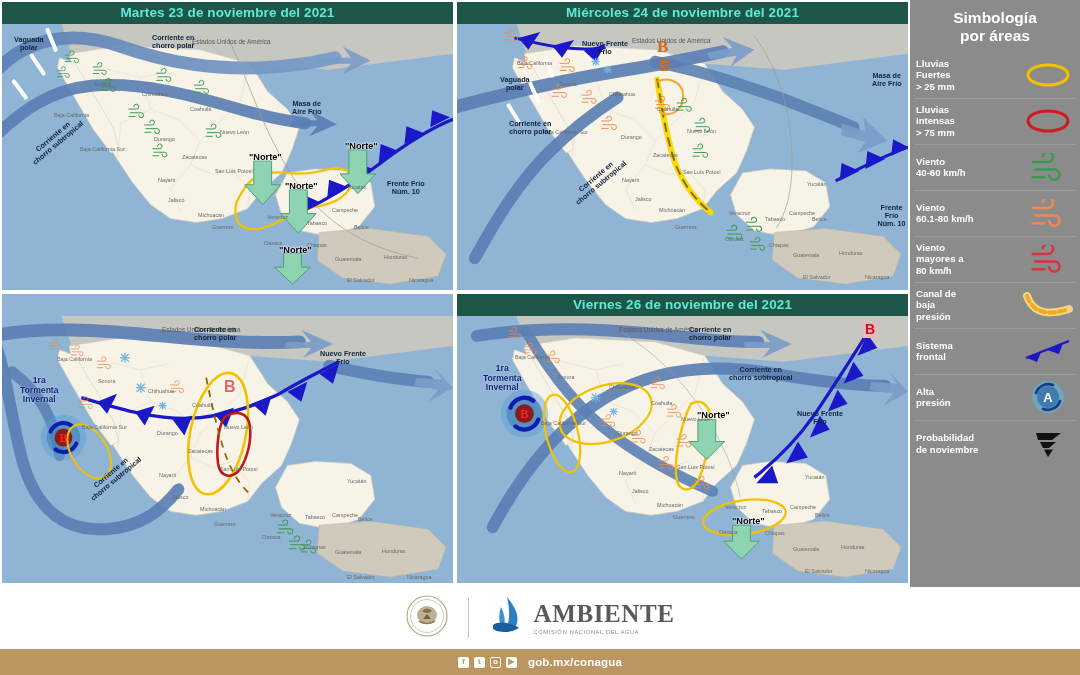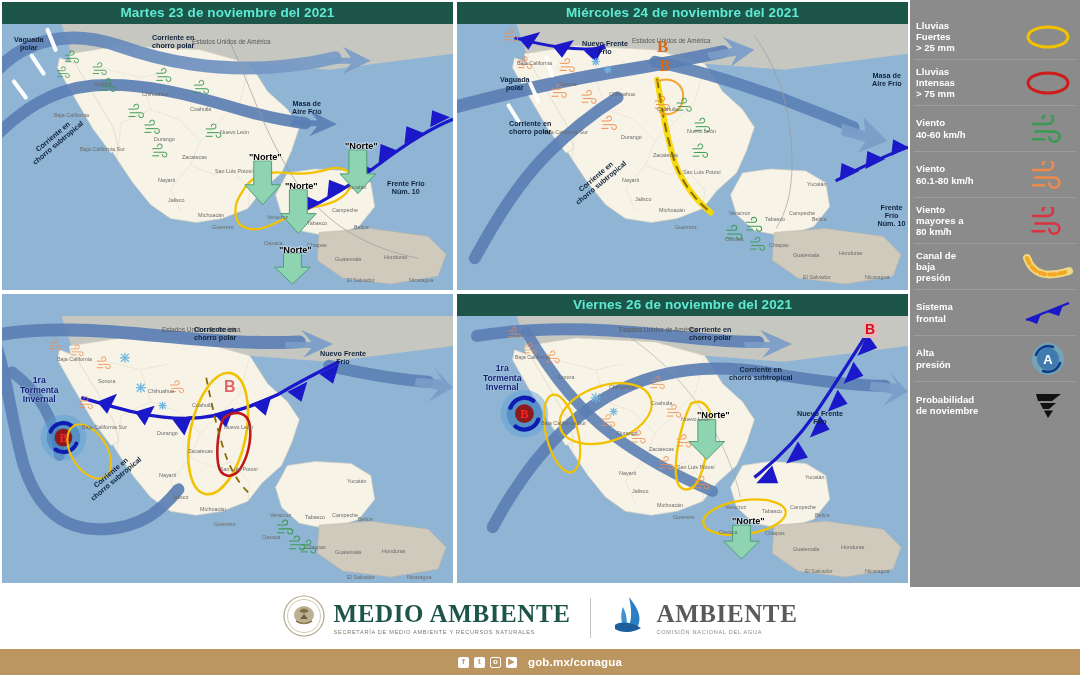--- a/index.html
+++ b/index.html
@@ -892,20 +892,22 @@
             <div class="geoname" style="left: 348px; top: 252px;">El Salvador</div>
             <div class="geoname" style="left: 408px; top: 252px;">Nicaragua</div>
             <div class="geoname" style="left: 58px; top: 38px;">Baja California</div>
             <div class="geoname" style="left: 84px; top: 104px;">Baja California Sur</div>
           </div>
       </div>
     </div>
   </div>
 
   <div class="sidebar">
+    <div class="sidebar-title">Simbología
+por áreas</div>
     <div class="legend-list">
 
       <div class="legend-row">
         <div class="legend-label">Lluvias
 Fuertes
 &gt; 25 mm</div>
         <div class="legend-icon">
           <svg width="46" height="26">
               <ellipse cx="23" cy="13" rx="20" ry="10" fill="none" stroke="#f2c200" stroke-width="3"></ellipse>
             </svg>
@@ -1026,24 +1028,20 @@
         <div>
           <svg width="42" height="42" viewBox="0 0 42 42">
             <circle cx="21" cy="21" r="20" fill="none" stroke="#b3a888" stroke-width="1.2"></circle>
             <circle cx="21" cy="21" r="16.5" fill="none" stroke="#c5bb9e" stroke-width="0.8"></circle>
             <ellipse cx="21" cy="20" rx="10" ry="9" fill="#a8976f" opacity="0.75"></ellipse>
             <path d="M13,26 q8,5 16,0" fill="none" stroke="#8d7d57" stroke-width="1.6"></path>
             <path d="M16,16 q5,-5 10,0 q-5,4 -10,0" fill="#7e6f4c"></path>
             <path d="M21,19 l4,5 l-8,0 z" fill="#6d5f40"></path>
           </svg>
         </div>
-        <div class="brand-text">
-          <div class="brand-main">MEDIO AMBIENTE</div>
-          <div class="brand-sub">SECRETARÍA DE MEDIO AMBIENTE Y RECURSOS NATURALES</div>
-        </div>
       </div>
 
       <div class="brand-divider"></div>
 
       <div class="brand">
         <div>
           <svg width="36" height="42" viewBox="0 0 36 42">
             <path d="M18,2 C26,12 30,20 28,28 C26,35 20,38 15,36 C20,30 22,20 18,2 Z" fill="#2b7fc4"></path>
             <path d="M12,12 C16,20 17,28 14,34 C10,30 9,20 12,12 Z" fill="#3b93d6"></path>
             <path d="M4,30 C10,26 20,27 30,33 C22,38 10,38 4,34 Z" fill="#1b5e9e"></path>

